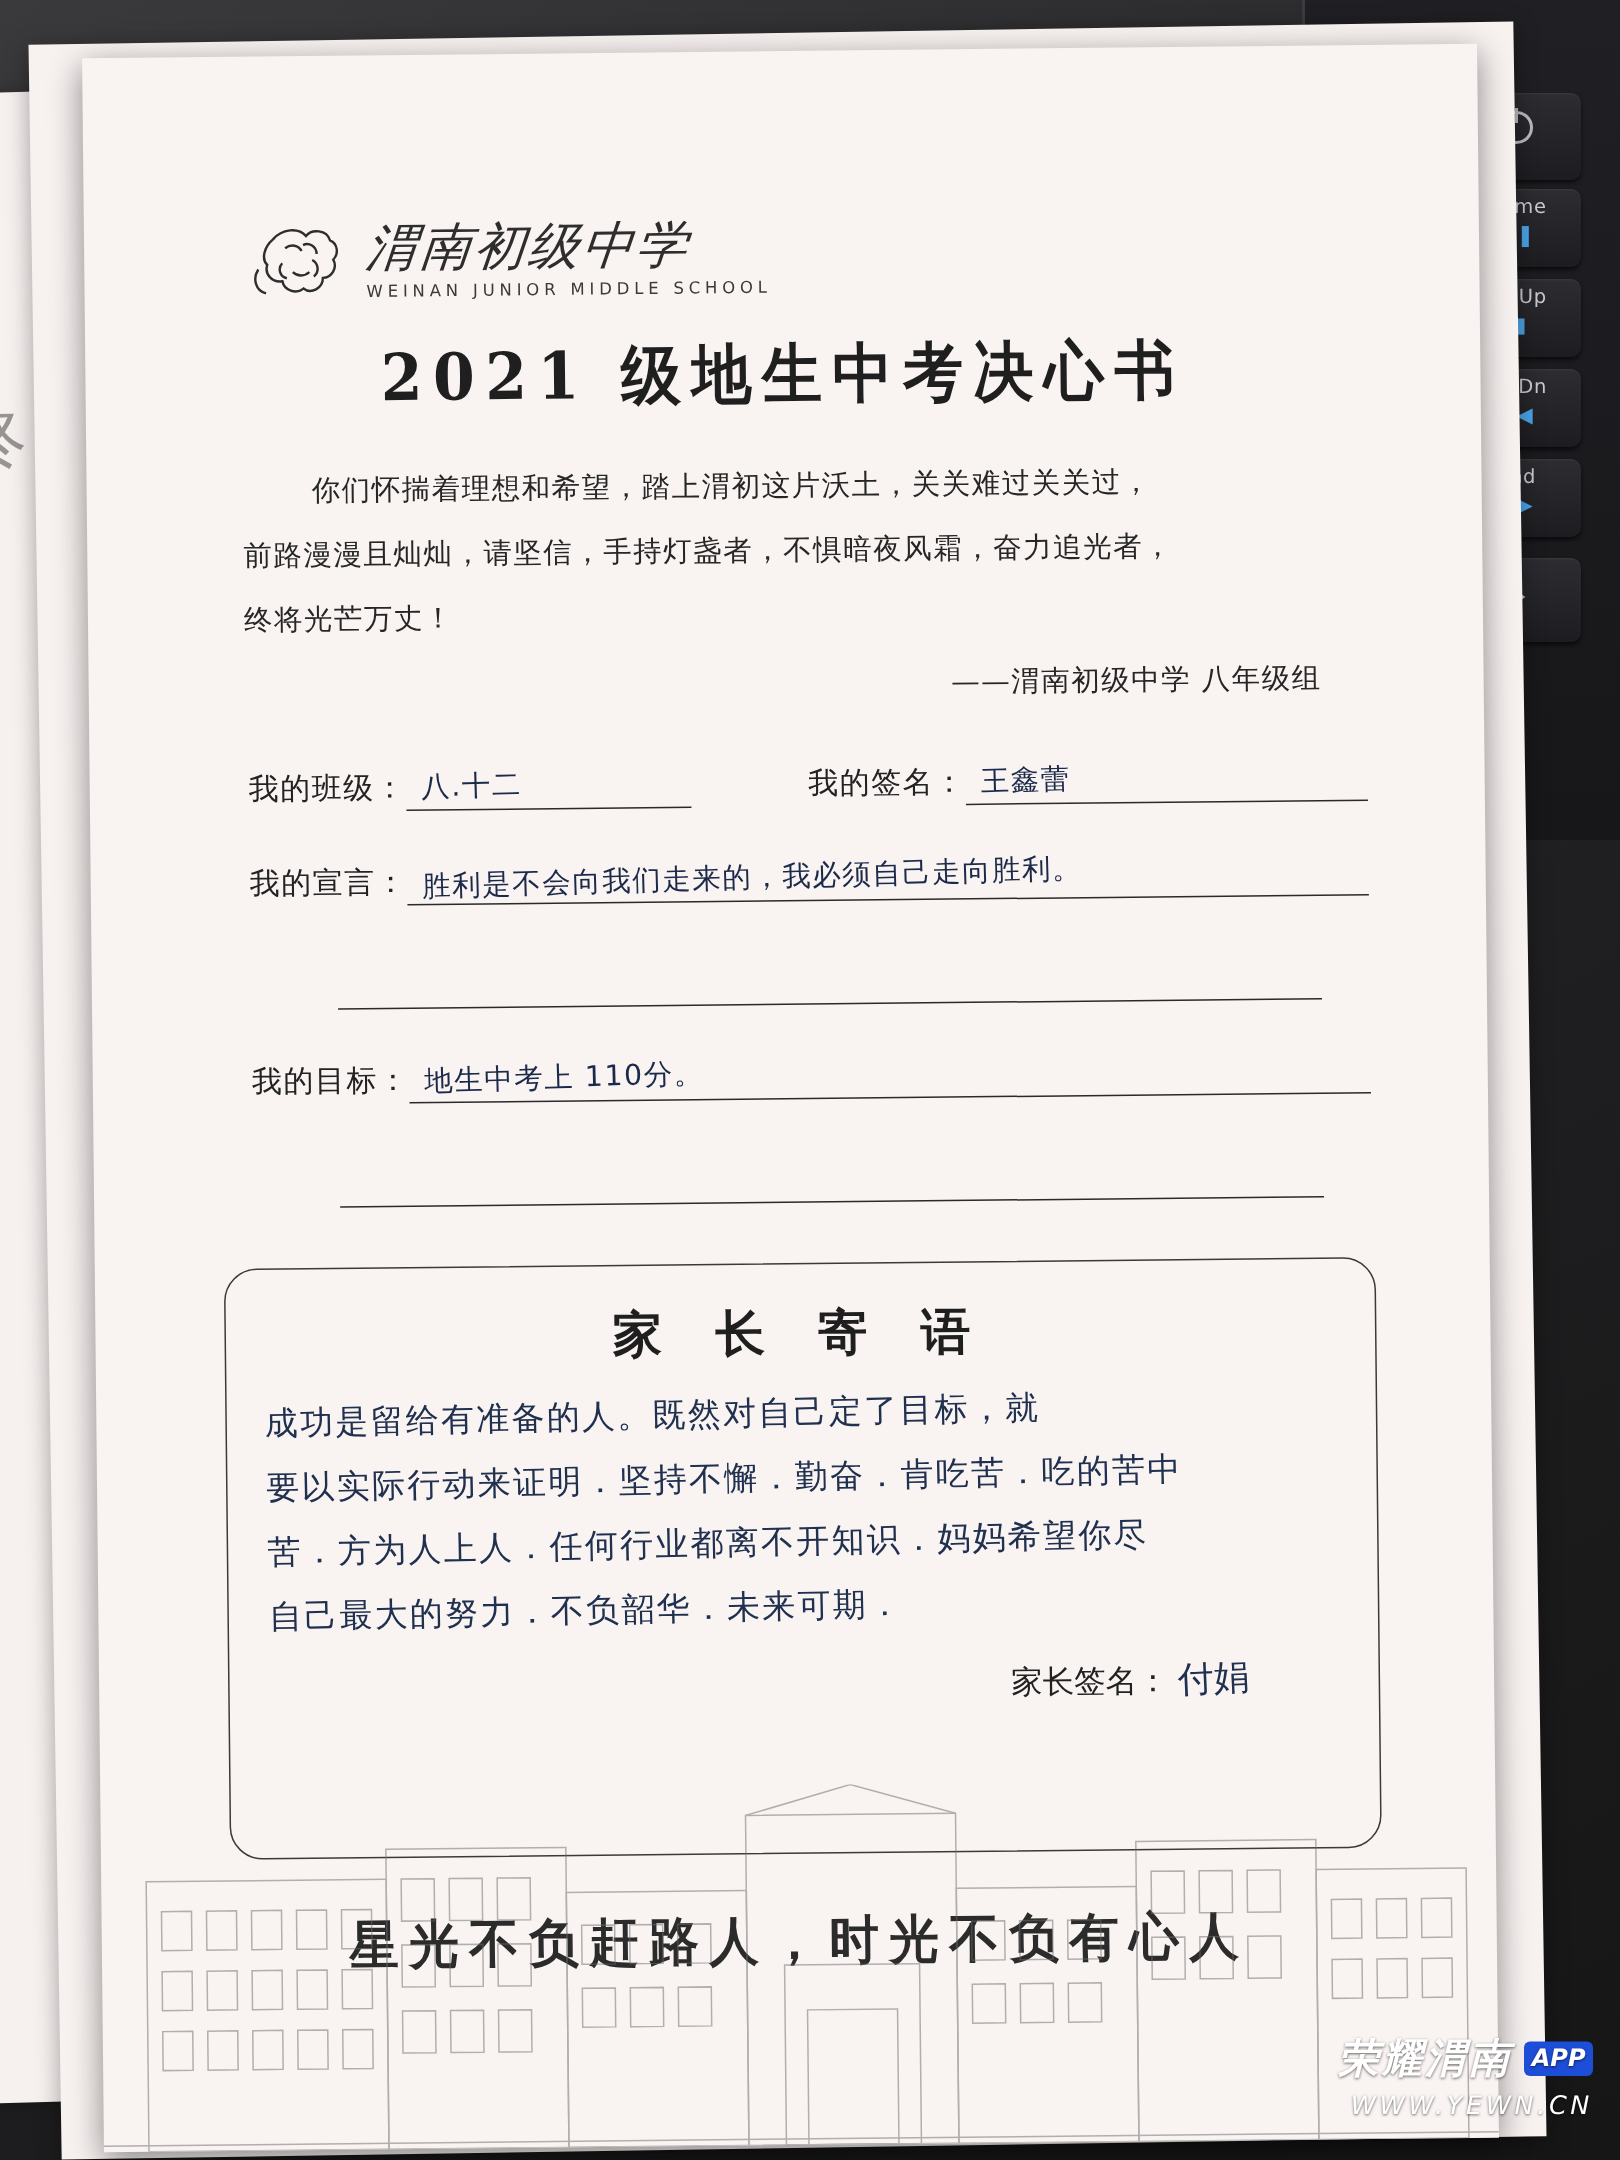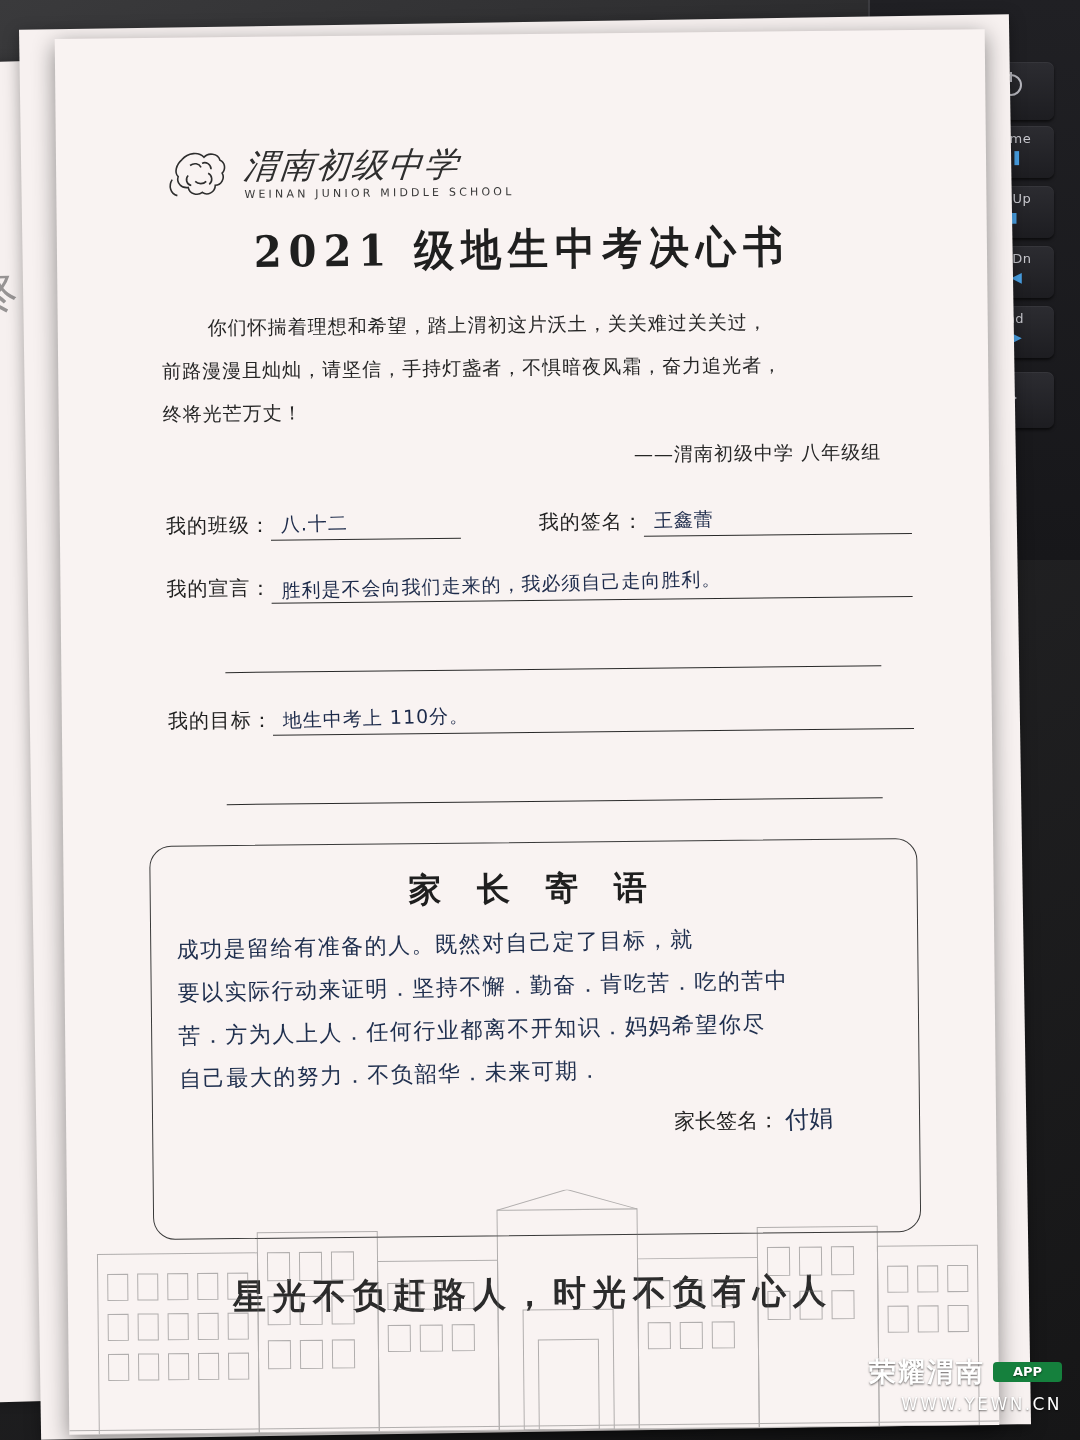--- a/index.html
+++ b/index.html
@@ -281,28 +281,29 @@
   
   .watermark {
     position: absolute;
     right: 18px;
     bottom: 26px;
     display: flex;
     flex-direction: column;
     align-items: flex-end;
     color: #ffffff;
     text-shadow: 0 1px 2px rgba(0,0,0,.6);
+    font-style: italic;
   }
   .wm-row { display: flex; align-items: center; gap: 8px; }
   .wm-cn { font-size: 27px; font-weight: bold; letter-spacing: 2px; }
   .wm-badge {
-    background: #15803d;
+    background: #1d4ed8;
     color: #fff;
-    font-size: 13px;
-    padding: 3px 20px 4px;
+    font-size: 16px;
+    padding: 3px 5px 4px;
     border-radius: 4px;
     line-height: 1;
     font-weight: bold;
   }
   .wm-url { font-size: 17px; letter-spacing: 2.4px; margin-top: 4px; }
 </style>
 </head>
 <body>
 
 <div class="stage">

